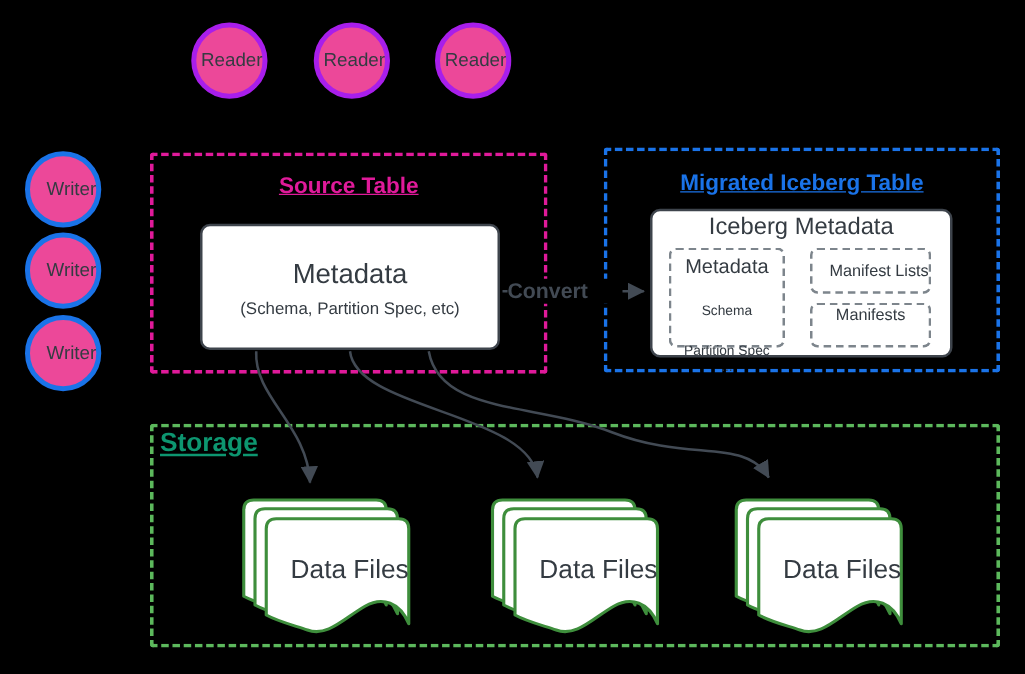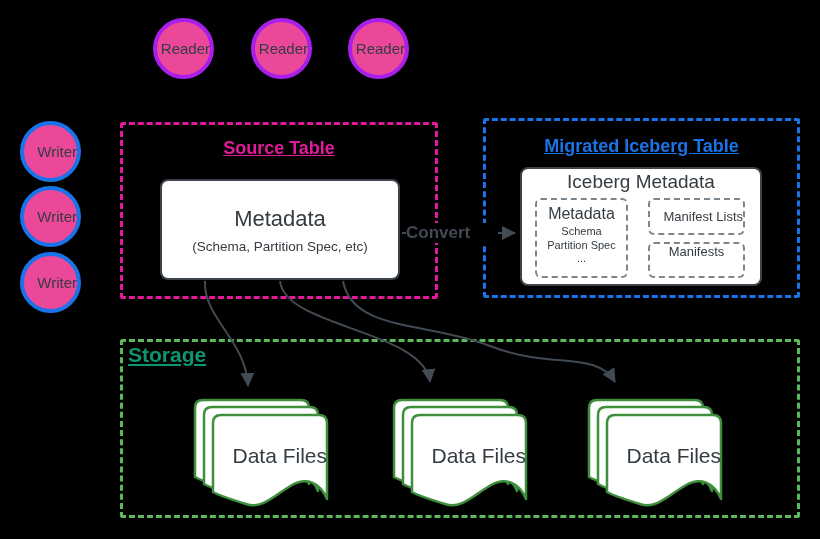--- a/index.html
+++ b/index.html
@@ -46,21 +46,21 @@
 
   #iceberg-node { left:520px; top:167px; width:242px; height:119px; }
   #iceberg-title { left:520px; top:171px; width:242px; text-align:center; font-size:19px; z-index:2; }
 
   .subbox {
     position:absolute; border:2px dashed var(--subdash,#7d858c); border-radius:6px;
     box-sizing:border-box; z-index:3; background:#fff; text-align:center;
   }
   #inner-metadata-node { left:535px; top:198px; width:93px; height:80px; padding-top:4px; }
   .inner-title { font-size:16px; line-height:20px; }
-  .inner-item  { font-size:11px; line-height:13px; margin-top:1px; }
+  .inner-item  { font-size:11px; line-height:13px; margin-top:19px; }
   .inner-item.dots { margin-top:2px; line-height:8px; }
   #manifest-lists-node { left:648px; top:198px; width:97px; height:37px;
     display:flex; align-items:center; justify-content:flex-end; font-size:13px; }
   #manifests-node { left:648px; top:242px; width:97px; height:36px;
     display:flex; justify-content:center; font-size:13px; }
 
   
   #convert-label {
     left:406px; top:223px; width:92px; z-index:4;
     font-weight:bold; font-size:17px; color:var(--arrow,#424a54);

